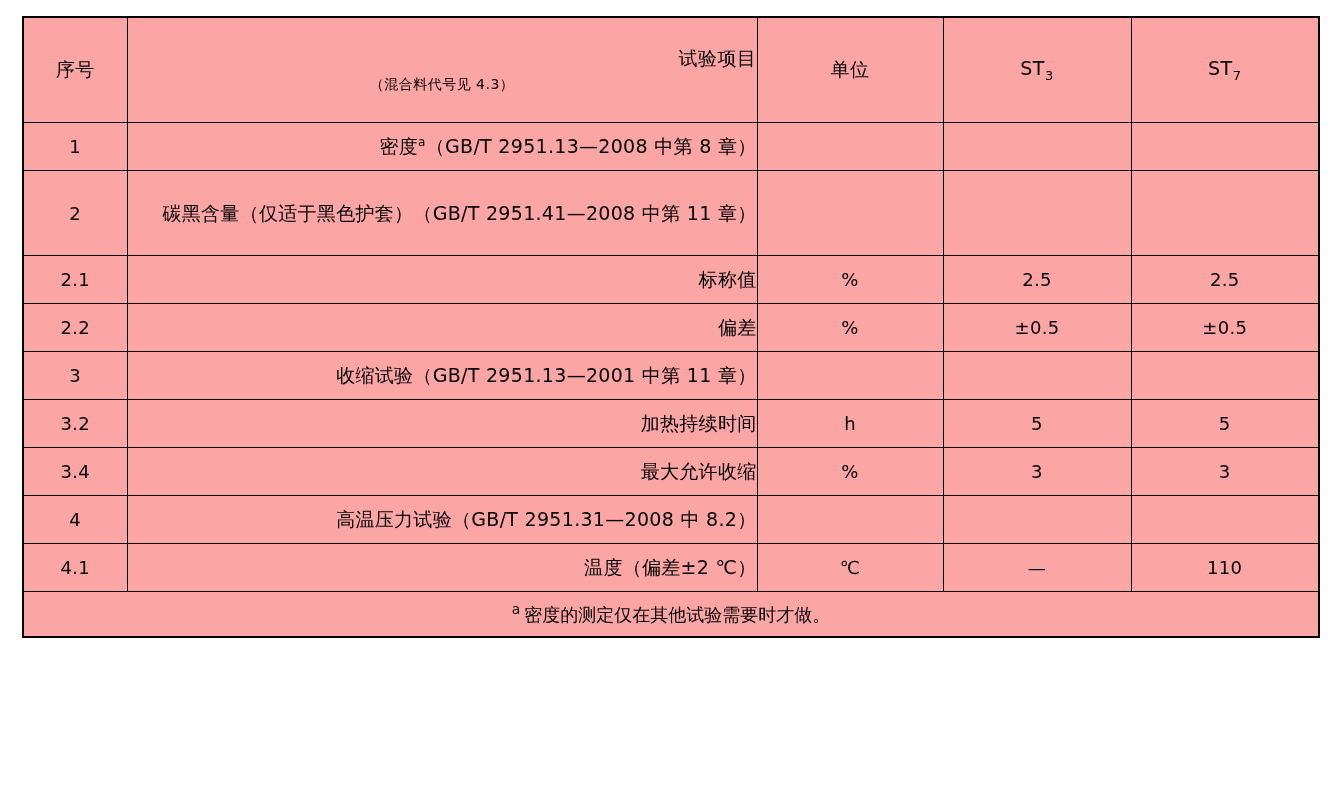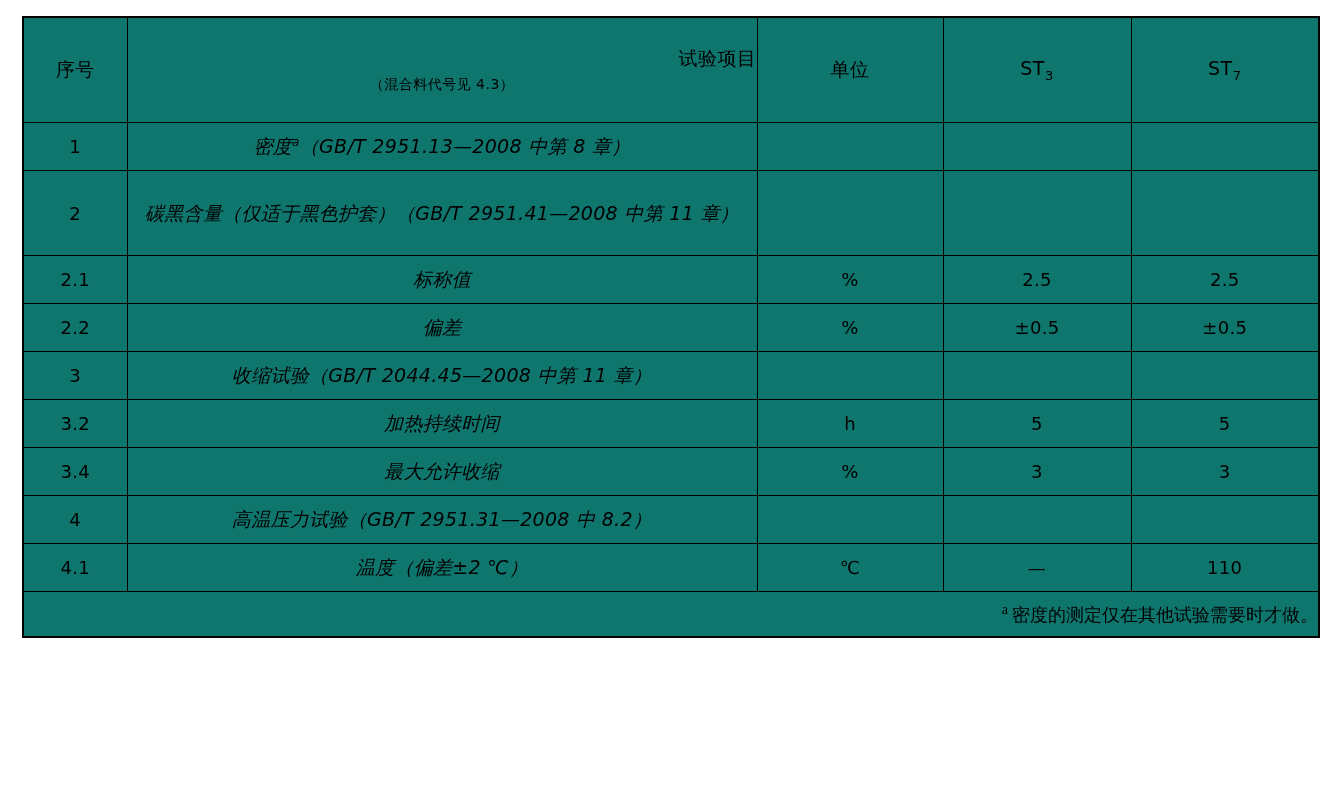--- a/index.html
+++ b/index.html
@@ -20,21 +20,21 @@
     height: 791px;
     box-sizing: border-box;
     padding: 12px 14px 14px 14px;
   }
   table.spec {
     border-collapse: collapse;
     table-layout: fixed;
     width: 1296px;
     margin-left: 8px;
     margin-top: 4px;
-    background: #0f766e;
+    background: #fca5a5;
   }
   table.spec td, table.spec th {
     border: 1px solid #000;
     padding: 0;
     font-weight: normal;
     vertical-align: middle;
   }
   
   table.spec {
     border: 2px solid #000;
@@ -59,46 +59,44 @@
   tbody td {
     font-size: 19px;
     height: 47px;
     letter-spacing: 0.3px;
   }
   td.num {
     text-align: center;
     font-size: 18px;
   }
   td.item {
-    text-align: center;
+    text-align: right;
     padding: 4px 10px 4px 16px;
     line-height: 1.6;
-    font-style: italic;
   }
   td.ctr {
     text-align: center;
     font-size: 18px;
   }
   td.two-line {
     height: 84px;
   }
   .sup {
     font-size: 12px;
     vertical-align: super;
   }
   .sub {
     font-size: 13px;
     vertical-align: sub;
   }
   tfoot td {
-    text-align: right;
+    text-align: center;
     font-size: 18px;
     padding: 10px 10px 10px 24px;
     height: 44px;
-    font-family: Liberation Serif, serif;
   }
   .foot-mark {
     font-size: 14px;
     vertical-align: super;
     margin-right: 4px;
   }
 </style>
 </head>
 <body>
 
@@ -151,21 +149,21 @@
       </tr>
       <tr>
         <td class="num">2.2</td>
         <td class="item">偏差</td>
         <td class="ctr">%</td>
         <td class="ctr">±0.5</td>
         <td class="ctr">±0.5</td>
       </tr>
       <tr>
         <td class="num">3</td>
-        <td class="item">收缩试验（GB/T 2044.45—2008 中第 11 章）</td>
+        <td class="item">收缩试验（GB/T 2951.13—2001 中第 11 章）</td>
         <td class="ctr"></td>
         <td class="ctr"></td>
         <td class="ctr"></td>
       </tr>
       <tr>
         <td class="num">3.2</td>
         <td class="item">加热持续时间</td>
         <td class="ctr">h</td>
         <td class="ctr">5</td>
         <td class="ctr">5</td>

